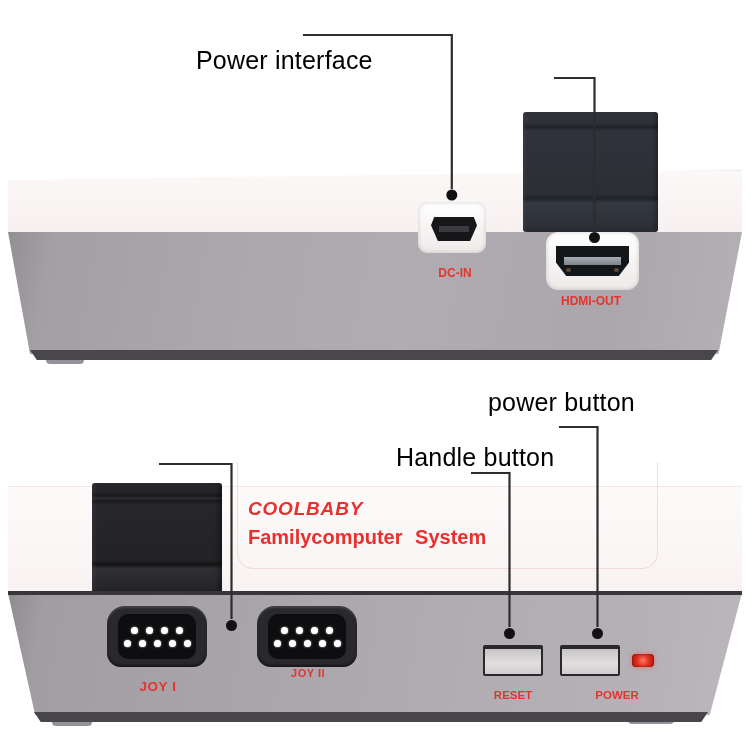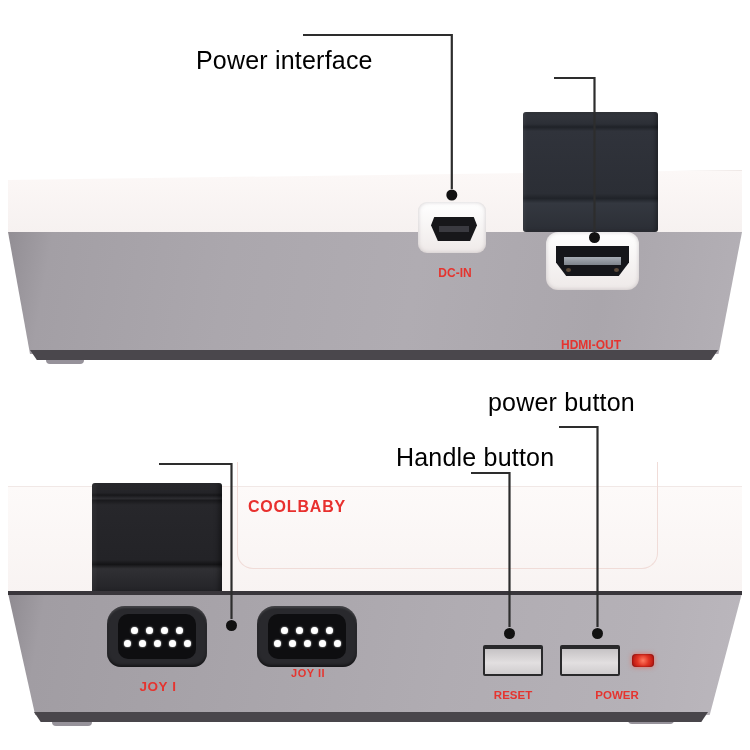--- a/index.html
+++ b/index.html
@@ -44,21 +44,21 @@
   .hdmi-conn .d1,.hdmi-conn .d2{position:absolute;bottom:4px;width:5px;height:4px;border-radius:50%;background:#5c4a3a;}
   .hdmi-conn .d1{left:10px;} .hdmi-conn .d2{right:10px;}
 
   .port-print{position:absolute;color:#e5342f;font-weight:bold;white-space:nowrap;z-index:5;transform:translateX(-50%);}
 
   
   .front-deck{position:absolute;left:8px;top:486px;width:734px;height:108px;z-index:1;
               background:linear-gradient(180deg,#fdfaf9,#f8f3f2);border-top:1px solid #f1e8e6;}
   .deck-outline{position:absolute;left:237px;top:462px;width:419px;height:106px;z-index:1;
                 border:1.5px solid #f0dcd8;border-radius:0 0 16px 16px;border-top:none;}
-  .brand{position:absolute;left:248px;top:498px;font-size:16px;font-weight:bold;color:#e8302e;letter-spacing:.8px;z-index:2;}
+  .brand{position:absolute;left:248px;top:498px;font-size:19px;font-weight:bold;color:#e8302e;letter-spacing:.8px;z-index:2;font-style:italic;}
   .system{position:absolute;left:248px;top:526px;font-size:20px;font-weight:bold;color:#e8302e;word-spacing:7px;z-index:2;}
 
   .handle-plug{position:absolute;left:92px;top:483px;width:130px;height:110px;z-index:2;border-radius:3px 3px 0 0;
                background:linear-gradient(180deg,#2b2b2f 0%,#232327 9%,#17171a 11%,#2c2c30 14%,#1a1a1d 16%,#27272b 20%,#232327 70%,#141416 74%,#303034 78%,#232327 100%);
                box-shadow:inset 3px 0 4px rgba(255,255,255,.05), inset -3px 0 5px rgba(0,0,0,.4);}
 
   .front-face{position:absolute;left:8px;top:593px;width:734px;height:122px;z-index:3;
               background:linear-gradient(100deg,#8f8b91 0%,#a19da3 5%,#a9a5ab 35%,#b0acb2 60%,#b5b1b7 85%,#bbb7bd 100%);
               clip-path:polygon(0 0,100% 0,95.6% 100%,3.7% 100%);}
   .front-edge{position:absolute;left:8px;top:591px;width:734px;height:4px;z-index:4;background:#39363b;}
@@ -99,25 +99,26 @@
   <div class="port-print" style="left:455px;top:266px;font-size:12px;">DC-IN</div>
 
   <div class="hdmi-recess">
     <div class="hdmi-conn">
       <span class="strip"></span>
       <span class="d1"></span>
       <span class="d2"></span>
     </div>
   </div>
   <div class="hdmi-plug"></div>
-  <div class="port-print" style="left:591px;top:294px;font-size:12px;margin-top:44px;">HDMI-OUT</div>
+  <div class="port-print" style="left:591px;top:294px;font-size:12px;">HDMI-OUT</div>
 
   <div class="front-deck"></div>
   <div class="deck-outline"></div>
   <div class="brand">COOLBABY</div>
+  <div class="system">Familycomputer System</div>
 
   <div class="handle-plug"></div>
 
   <div class="front-face"></div>
   <div class="front-edge"></div>
   <div class="front-bottom"></div>
   <div class="foot" style="left:52px;top:718px;width:40px;z-index:3;"></div>
   <div class="foot" style="left:628px;top:716px;width:46px;z-index:3;"></div>
 
   <div class="joyport" style="left:107px;">

